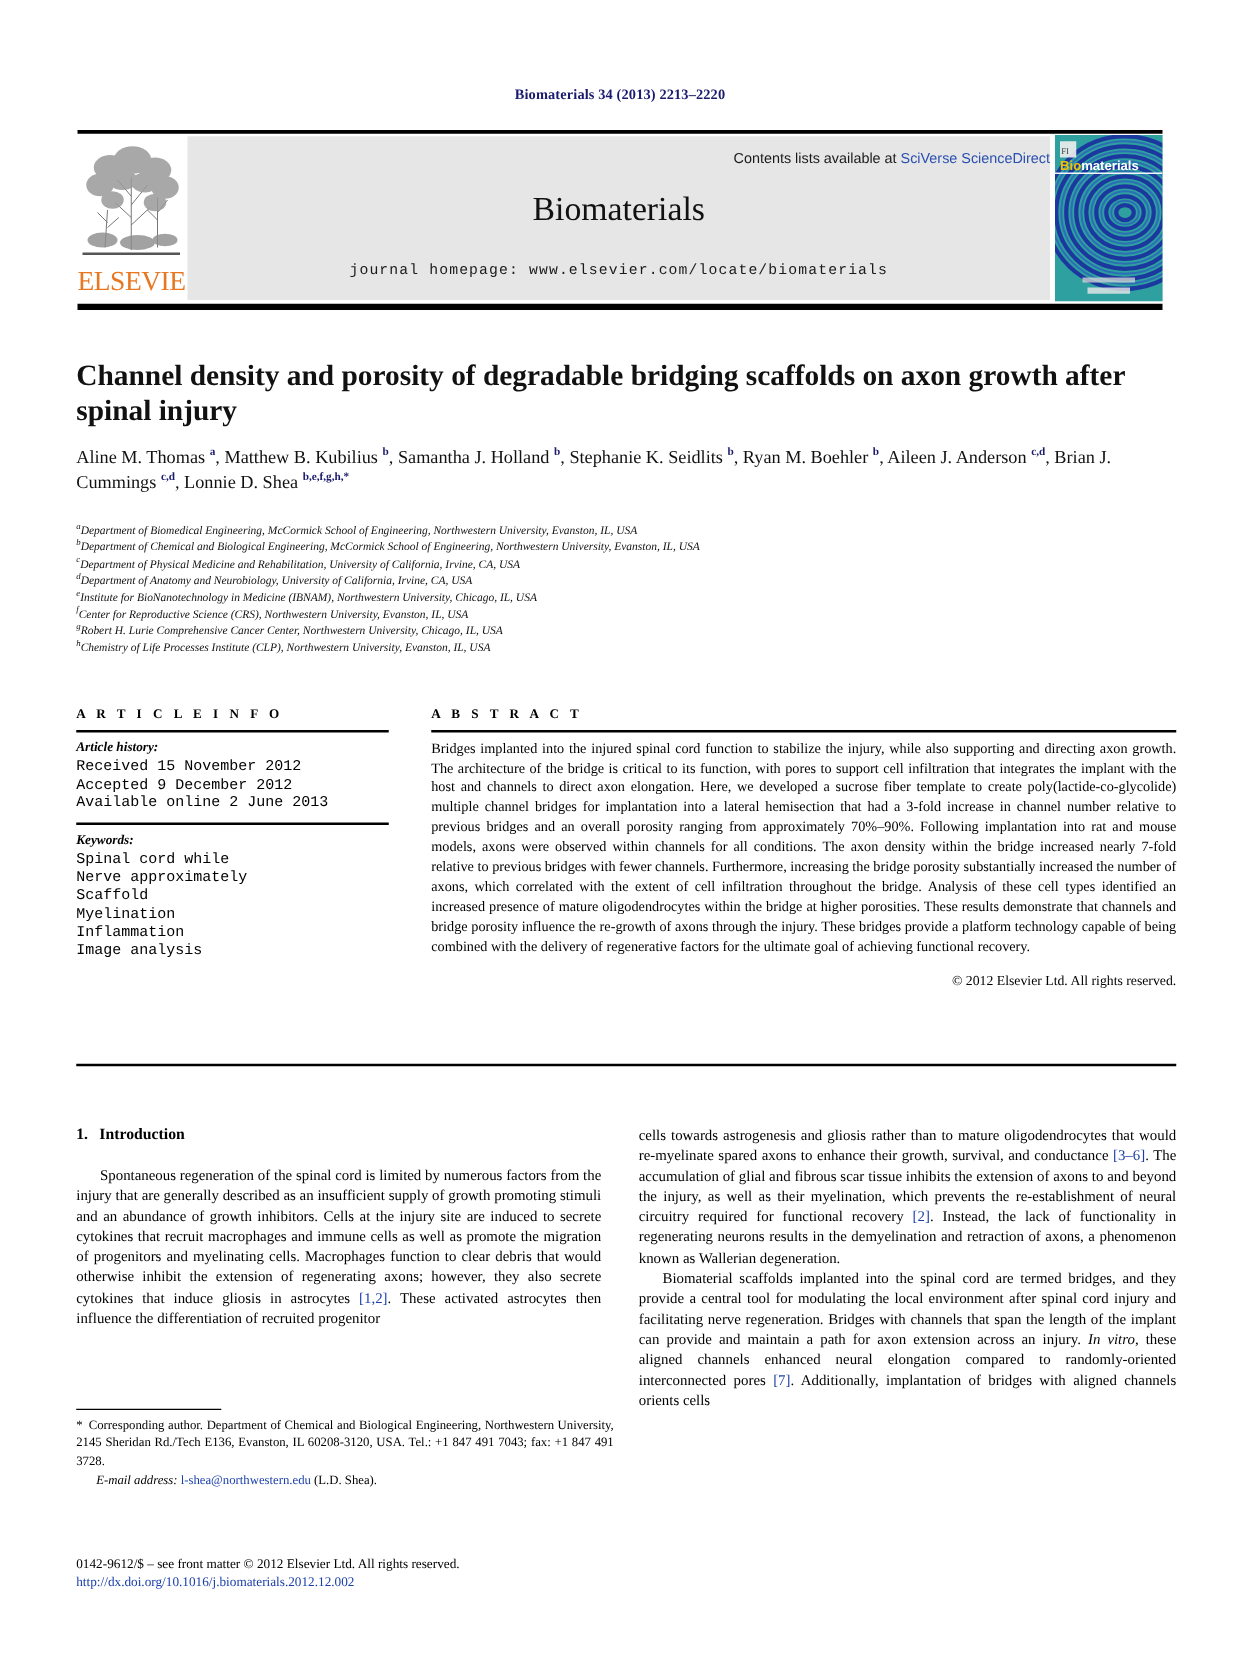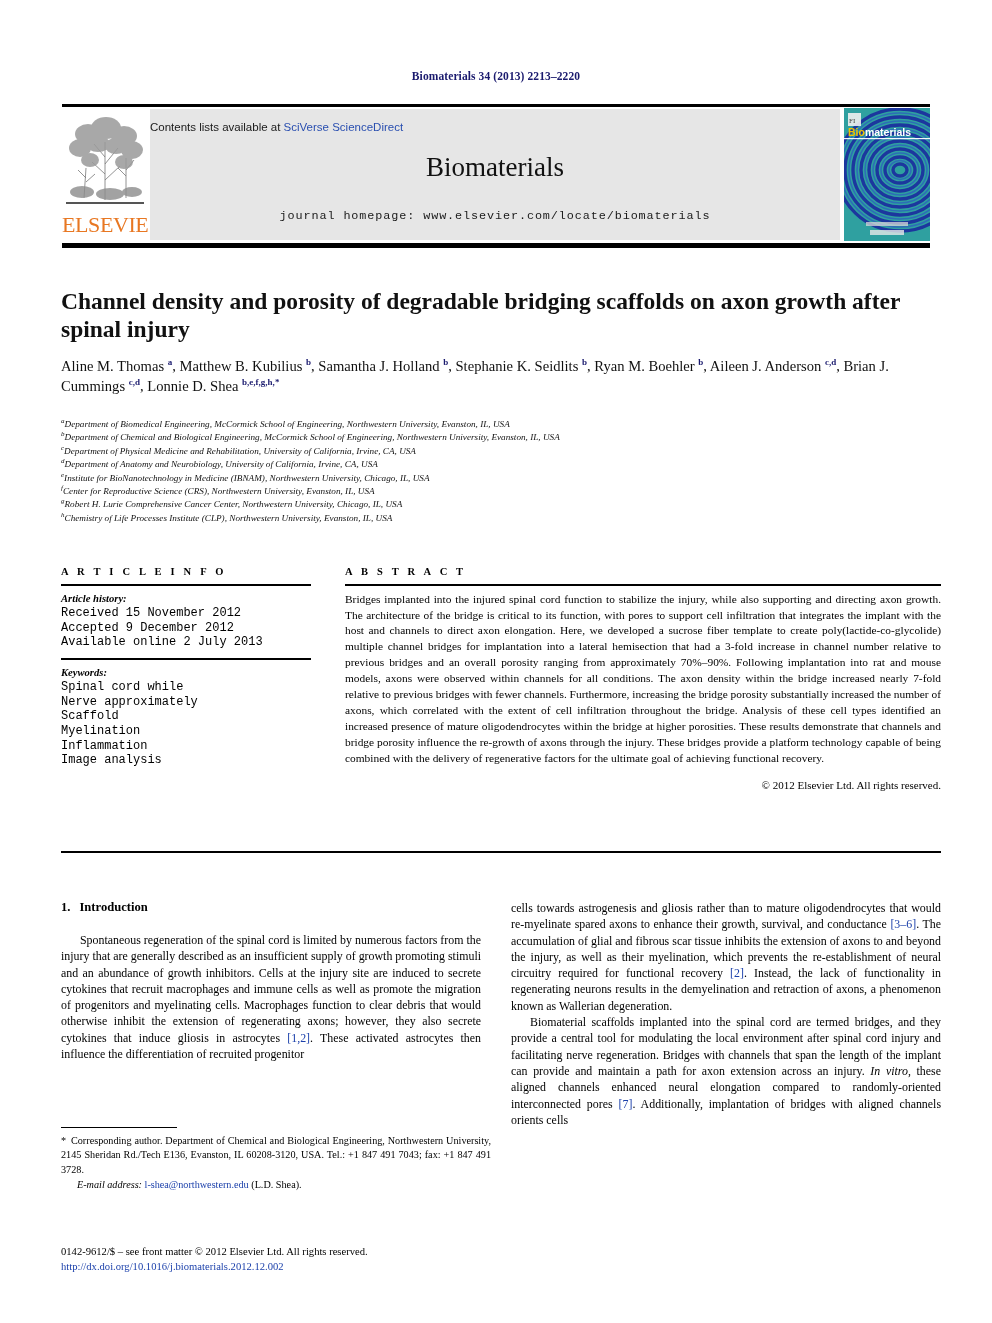--- a/index.html
+++ b/index.html
@@ -90,21 +90,21 @@
     top: 5px;
     width: 690px;
     height: 131px;
     background: #e6e6e6;
   }
   .banner-contents {
     position: absolute;
     left: 0;
     top: 12px;
     width: 690px;
-    text-align: left;
+    text-align: right;
     font-family: "Liberation Sans", sans-serif;
     font-size: 11.5px;
     color: #1a1a1a;
   }
   .banner-contents .sd-link {
     color: #2a4fb0;
   }
   .banner-journal {
     position: absolute;
     left: 0;
@@ -426,21 +426,21 @@
     <div><span class="aff-mark">g</span><span>Robert H. Lurie Comprehensive Cancer Center, Northwestern University, Chicago, IL, USA</span></div>
     <div><span class="aff-mark">h</span><span>Chemistry of Life Processes Institute (CLP), Northwestern University, Evanston, IL, USA</span></div>
   </div>
 
   <div class="info-col">
     <div class="sec-head">A R T I C L E   I N F O</div>
     <div class="hr-thin"></div>
     <div class="info-label">Article history:</div>
     <div class="info-line">Received 15 November 2012</div>
     <div class="info-line">Accepted 9 December 2012</div>
-    <div class="info-line">Available online 2 July 2013</div>
+    <div class="info-line">Available online 2 June 2013</div>
     <div class="hr-thin2"></div>
     <div class="info-label">Keywords:</div>
     <div class="info-line">Spinal cord while</div>
     <div class="info-line">Nerve approximately</div>
     <div class="info-line">Scaffold</div>
     <div class="info-line">Myelination</div>
     <div class="info-line">Inflammation</div>
     <div class="info-line">Image analysis</div>
   </div>
 

